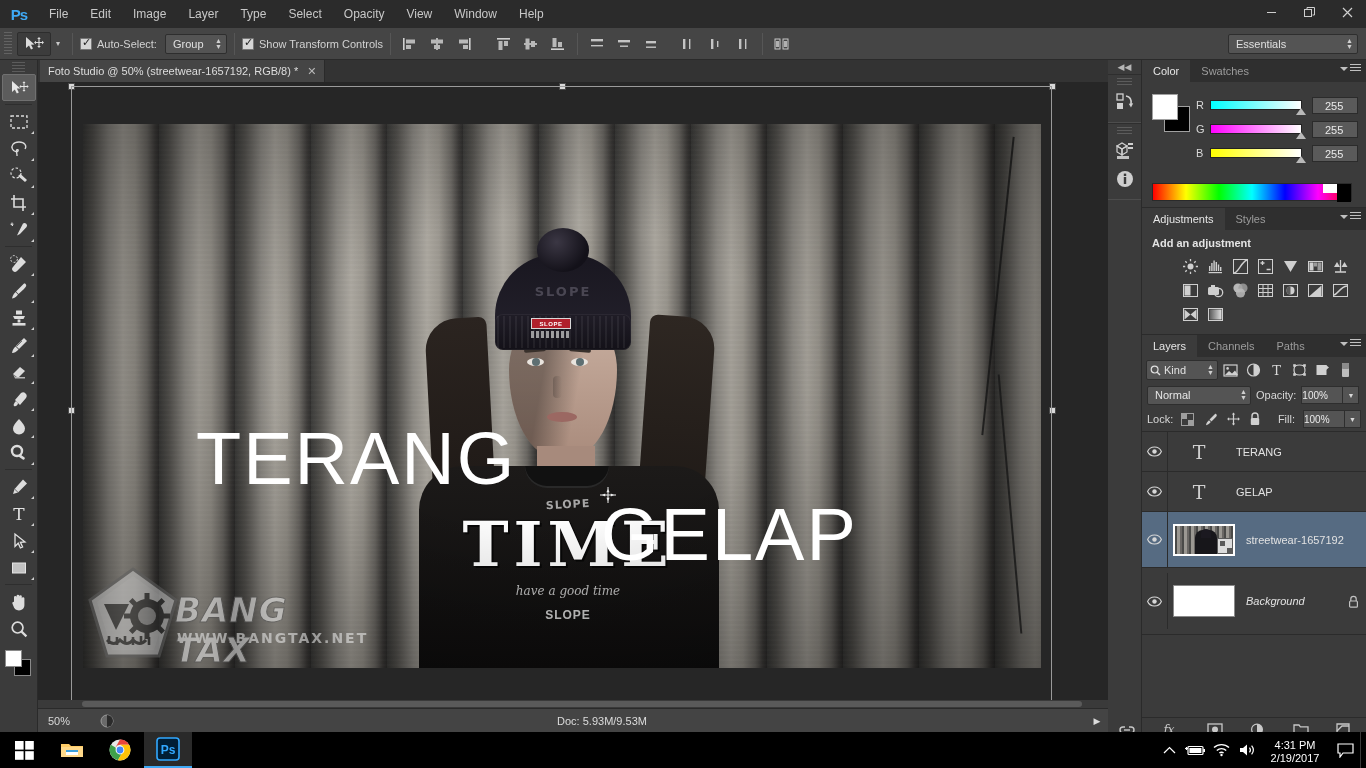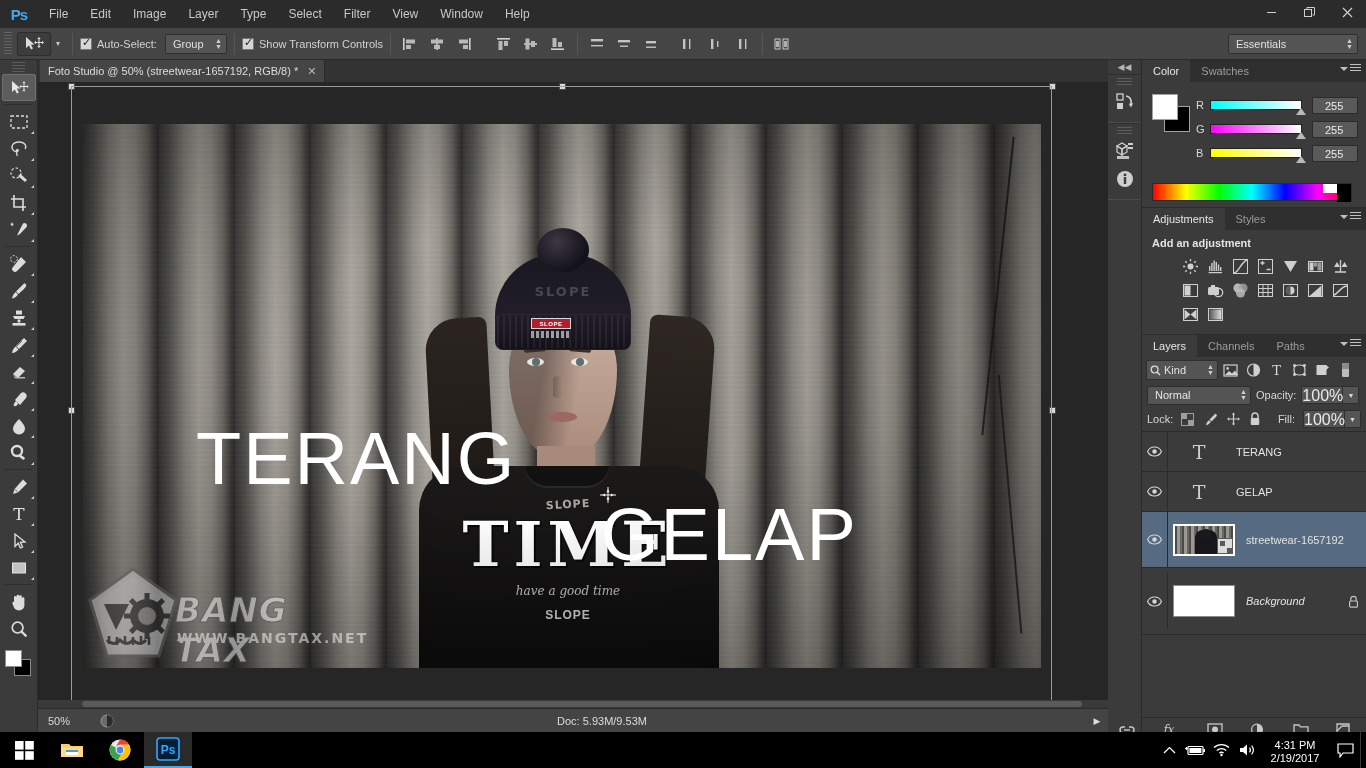--- a/index.html
+++ b/index.html
@@ -225,22 +225,22 @@
   
   .lay-filter { display:flex; align-items:center; height:26px; padding:0 4px; gap:1px; }
   .kind-sel { width:72px; height:20px; background:#545454; border:1px solid #2e2e2e; border-radius:2px;
               display:flex; align-items:center; padding:0 3px; font-size:11px; color:#e0e0e0; gap:3px; }
   .filt-btn { width:22px; height:20px; display:flex; align-items:center; justify-content:center; }
   .blendrow { display:flex; align-items:center; height:24px; padding:0 5px; gap:5px; }
   .blend-sel { width:104px; height:19px; background:#545454; border:1px solid #2e2e2e; border-radius:2px;
                display:flex; align-items:center; justify-content:space-between; padding:0 3px 0 7px;
                font-size:11px; color:#e6e6e6; }
   .lbl-small { font-size:11px; color:#d6d6d6; }
-  .numbox { width:42px; height:18px; background:#545454; border:1px solid #2e2e2e; font-size:16px;
-            color:#eaeaea; line-height:17px; text-align:right; }
+  .numbox { width:42px; height:18px; background:#545454; border:1px solid #2e2e2e; font-size:10px;
+            color:#eaeaea; line-height:17px; text-align:left; }
   .numcaret { width:16px; height:18px; background:#545454; border:1px solid #2e2e2e; border-left:none;
               display:flex; align-items:center; justify-content:center; font-size:7px; color:#d8d8d8; }
   .lockrow { display:flex; align-items:center; height:24px; padding:0 5px; gap:8px; }
   .lock-btn { width:18px; height:18px; display:flex; align-items:center; justify-content:center; }
 
   .layerlist { border-top:1px solid #2b2b2b; }
   .layer { height:40px; display:flex; align-items:center; border-bottom:1px solid #2b2b2b; }
   .layer.selected { background:#566b82; }
   .eyecell { width:26px; height:40px; display:flex; align-items:center; justify-content:center;
              border-right:1px solid #2b2b2b; }
@@ -290,21 +290,21 @@
 
   <div class="titlebar">
     <div class="ps-logo">Ps</div>
     <div class="menubar">
       <div class="menu-item">File</div>
       <div class="menu-item">Edit</div>
       <div class="menu-item">Image</div>
       <div class="menu-item">Layer</div>
       <div class="menu-item">Type</div>
       <div class="menu-item">Select</div>
-      <div class="menu-item">Filter</div>
+      <div class="menu-item">Opacity</div>
       <div class="menu-item">View</div>
       <div class="menu-item">Window</div>
       <div class="menu-item">Help</div>
     </div>
     <div class="wincontrols">
       <div class="wc">
         <svg width="11" height="11" viewBox="0 0 11 11">
             <rect x="1" y="5" width="9" height="1" fill="#cfcfcf"></rect>
           </svg>
       </div>

